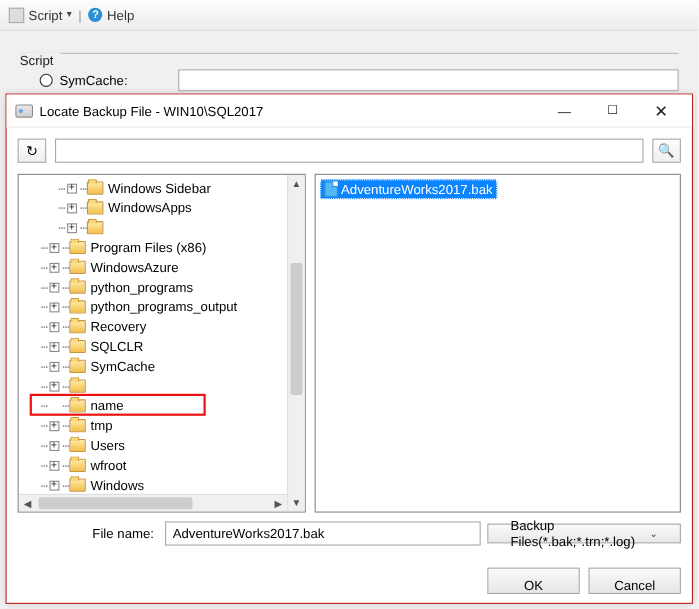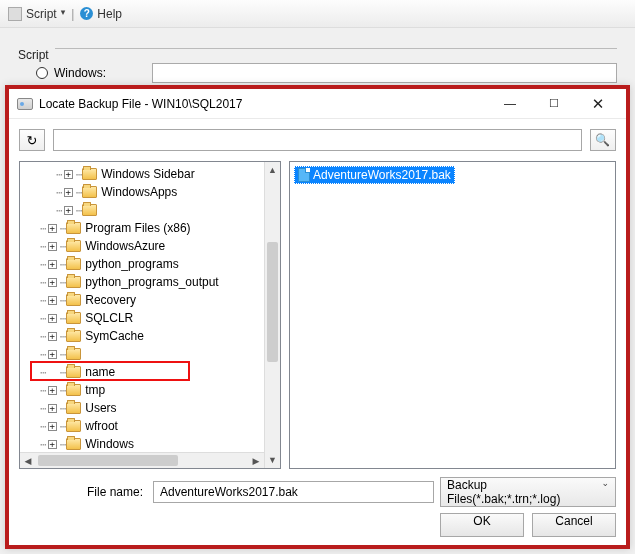--- a/index.html
+++ b/index.html
@@ -11,21 +11,21 @@
   .parent-toolbar .sep { color: #999; margin: 0 2px; }
   .parent-body { padding: 12px 18px 0 18px; }
   .fieldset-label { position: relative; }
   .fieldset-label .fline { border-top: 1px solid #bbb; margin-top: 8px; }
   .fieldset-label .ftxt { position: absolute; top: 0; left: 0; background: #f0f0f0; padding-right: 6px; color: #222; }
   .radio-row { display: flex; align-items: center; gap: 6px; margin: 14px 0 0 18px; }
   .radio-circle { width: 12px; height: 12px; border: 1px solid #333; border-radius: 50%; background: #fff; }
   .db-select { flex: 1; height: 20px; background: #fff; border: 1px solid #aaa; margin-left: 40px; }
 
   
-  .dialog { position: absolute; left: 5px; top: 85px; width: 625px; height: 464px; background: #fff; border: 4px solid #b91c1c; box-shadow: 0 0 8px rgba(0,0,0,0.15); display: flex; flex-direction: column; }
+  .dialog { position: absolute; left: 5px; top: 85px; width: 625px; height: 464px; background: #fff; border: 1px solid #b91c1c; box-shadow: 0 0 8px rgba(0,0,0,0.15); display: flex; flex-direction: column; }
   .titlebar { height: 30px; background: #fff; border-bottom: 1px solid #eaeaea; display: flex; align-items: center; padding: 0 6px 0 8px; }
   .titlebar .title { flex: 1; color: #000; }
   .winbtn { width: 44px; height: 28px; display: flex; align-items: center; justify-content: center; color: #222; }
   .drive-icon { width: 16px; height: 12px; background: linear-gradient(#e8e8e8,#cfcfcf); border: 1px solid #888; border-radius: 2px; position: relative; margin-right: 6px; }
   .drive-icon::after { content: ""; position: absolute; left: 2px; top: 3px; width: 4px; height: 4px; background: #6aa8e6; border-radius: 50%; }
 
   .locrow { display: flex; align-items: center; gap: 8px; padding: 10px 10px; }
   .path-input { width: 225px; height: 22px; border: 1px solid #a7a7a7; padding: 2px 6px; background: #fff; }
   .iconbtn { width: 26px; height: 22px; border: 1px solid #a7a7a7; background: linear-gradient(#fdfdfd,#efefef); display: flex; align-items: center; justify-content: center; }
   .search-input { flex: 1; height: 22px; border: 1px solid #a7a7a7; background: #fff; }
@@ -48,26 +48,26 @@
   .folder { width: 15px; height: 12px; background: linear-gradient(#ffe9a8,#f3c14b); border: 1px solid #c9953a; border-radius: 1px; margin-right: 4px; position: relative; flex-shrink:0;}
   .folder::before { content:""; position:absolute; left:0; top:-3px; width:6px; height:3px; background:#f7d77f; border:1px solid #c9953a; border-bottom:none; border-radius:1px 1px 0 0;}
   .hl-rect { position: absolute; border: 2px solid #e11; pointer-events: none; }
 
   .file-pane { flex: 1; border: 1px solid #828790; background: #fff; padding: 4px; }
   .file-item { display: inline-flex; align-items: center; background: #0a84ff; color: #fff; padding: 1px 3px; gap: 3px; border:1px dotted #fff;}
   .file-ico { width: 12px; height: 14px; background: #56b7f7; border: 1px solid #2a8fd4; position: relative; flex-shrink:0;}
   .file-ico::after { content:""; position:absolute; right:-1px; top:-1px; width:4px; height:4px; background:#fff; border-left:1px solid #2a8fd4; border-bottom:1px solid #2a8fd4;}
 
   .bottom { padding: 8px 10px; }
-  .fn-row { display: flex; align-items: center; gap: 6px; margin-bottom: 6px; }
+  .fn-row { display: flex; align-items: center; gap: 6px; margin-bottom: 20px; }
   .fn-label { width: 128px; text-align: right; padding-right: 4px; }
   .fn-input { flex: 1; height: 22px; border: 1px solid #a7a7a7; padding: 2px 6px; background:#fff;}
-  .ft-select { width: 176px; height: 30px; border: 1px solid #a7a7a7; background: linear-gradient(#fafafa,#e8e8e8); display:flex; padding:0 6px; justify-content:space-between;}
+  .ft-select { width: 176px; height: 18px; border: 1px solid #a7a7a7; background: linear-gradient(#fafafa,#e8e8e8); display:flex; align-items:center; padding:0 20px; justify-content:space-between;}
   .btnrow { display: flex; justify-content: flex-end; gap: 8px; }
-  .btn { width: 84px; height: 24px; border: 1px solid #a7a7a7; background: linear-gradient(#fafafa,#e6e6e6); display:flex;align-items:flex-start;justify-content:center;}
+  .btn { width: 84px; height: 24px; border: 1px solid #a7a7a7; background: linear-gradient(#fafafa,#e6e6e6); display:flex;align-items:flex-end;justify-content:center;}
   .chev { font-size: 9px; color:#444; }
 </style>
 </head>
 <body>
 
 <div class="parent-toolbar">
   <span class="tool">
     <span style="width:14px;height:14px;background:#ddd;border:1px solid #aaa;display:inline-block;"></span>
     <span>Script</span>
     <span class="chev">▾</span>
@@ -78,21 +78,21 @@
     <span>Help</span>
   </span>
 </div>
 <div class="parent-body">
   <div class="fieldset-label">
     <div class="fline"></div>
     <span class="ftxt">Script</span>
   </div>
   <div class="radio-row">
     <span class="radio-circle"></span>
-    <span>Windows:</span>
+    <span>SymCache:</span>
     <span class="db-select"></span>
   </div>
 </div>
 
 <div class="dialog">
   <div class="titlebar">
     <span class="drive-icon"></span>
     <span class="title">Locate Backup File - WIN10\SQL2017</span>
     <span class="winbtn">—</span>
     <span class="winbtn" style="font-size:11px;">☐</span>

